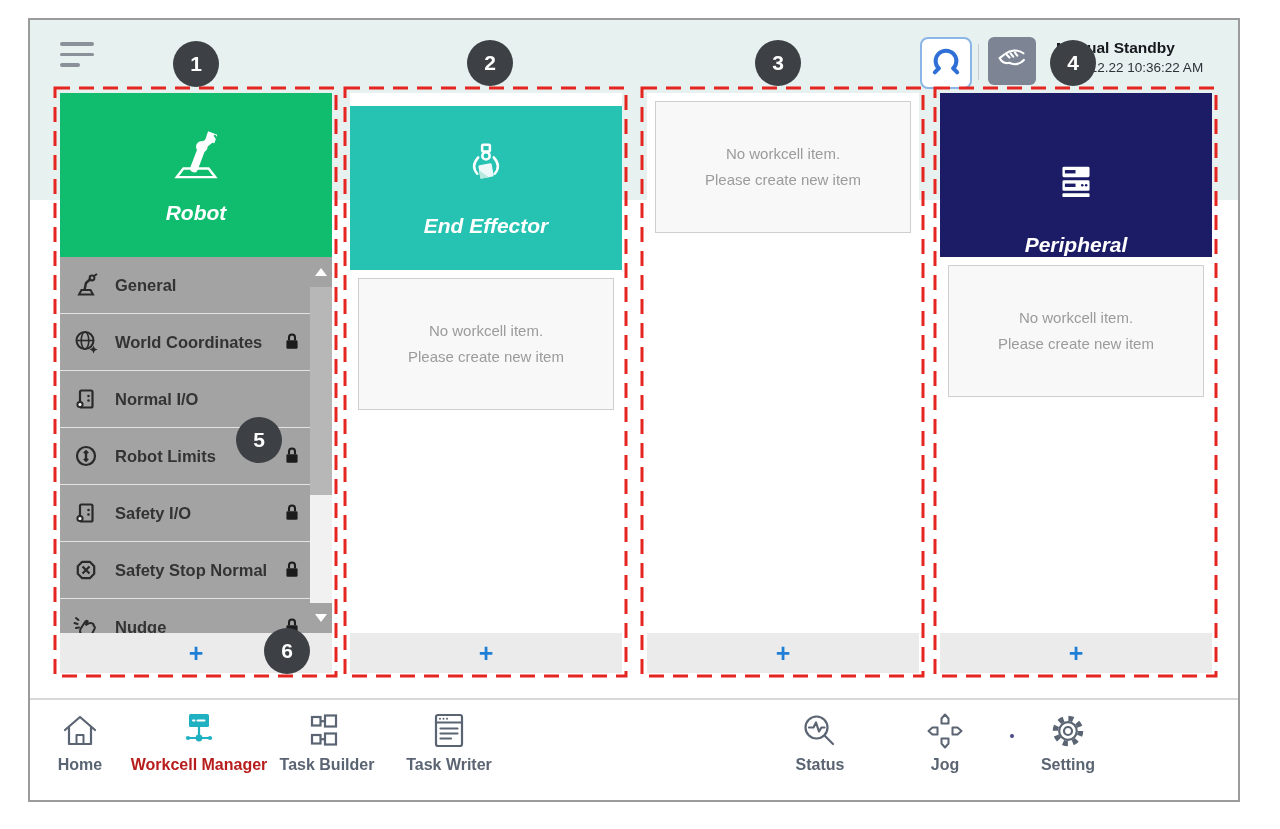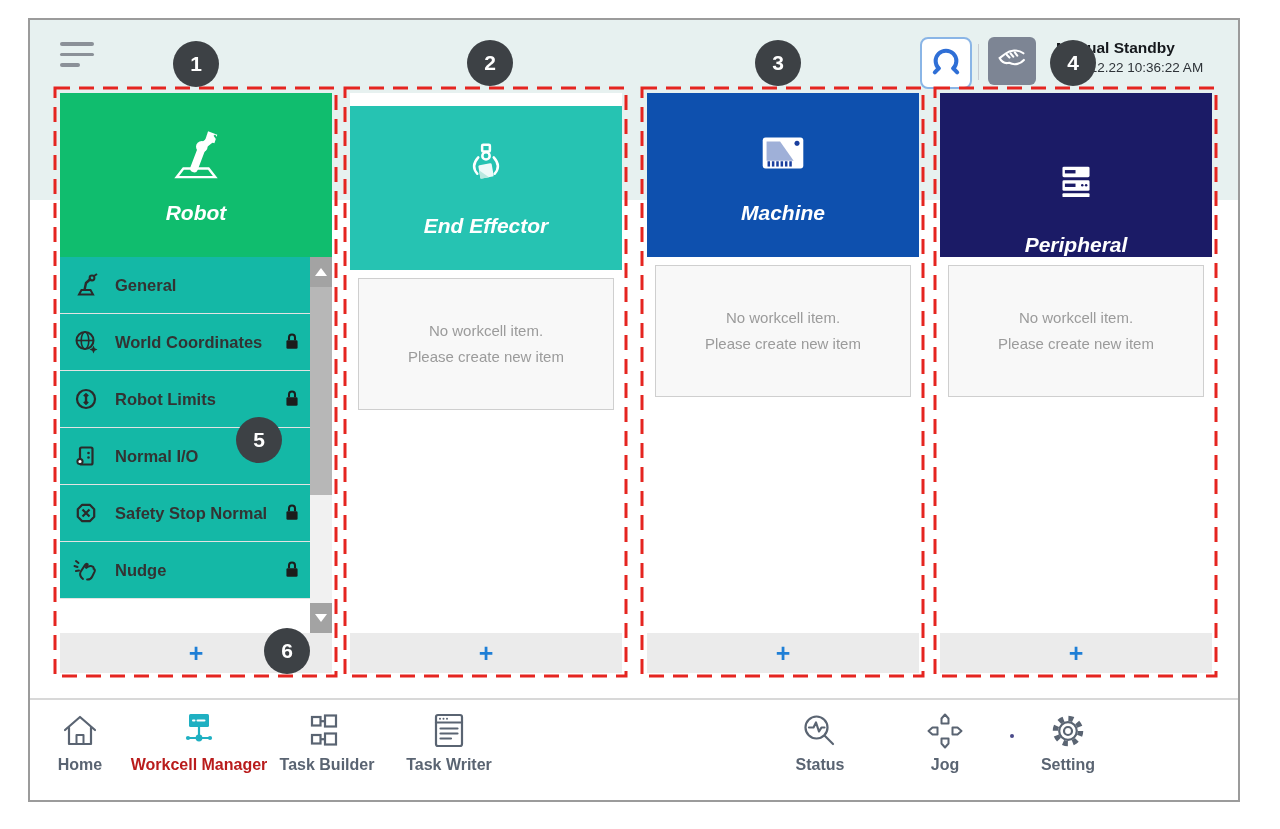--- a/index.html
+++ b/index.html
@@ -33,21 +33,21 @@
   .col-0 .col-header{background:#10bd6e;} .col-1 .col-header{background:#26c3b2;margin-top:13px;}
   .col-2 .col-header{background:#0e50ae;} .col-3 .col-header{background:#1b1b66;justify-content:flex-end;}
   .col-title{font-size:21px;font-weight:700;font-style:italic;}
   .col-body{flex:1;position:relative;background:#fff;overflow:hidden;}
   .col-footer{height:40px;background:#ebebeb;display:flex;align-items:center;justify-content:center;cursor:pointer;}
   .plus{color:#1f7fd6;font-size:25px;font-weight:700;line-height:40px;}
 
   
   .wlist{position:absolute;left:0;top:0;right:22px;bottom:0;}
   .wrow{height:56px;border-bottom:1px solid #e3e3e3;display:flex;align-items:center;
-    padding:0 6px 0 12px;cursor:pointer;background:#14b8a6;}
+    padding:0 6px 0 12px;cursor:pointer;background:#a3a3a3;}
   .wrow .ric{width:30px;height:28px;margin-right:13px;flex:0 0 auto;}
   .wrow .rlabel{flex:1;font-size:16.5px;font-weight:700;color:#333;white-space:nowrap;}
   .wrow .lock{width:24px;height:24px;flex:0 0 auto;}
 
   
   .sbar{position:absolute;right:0;top:0;width:22px;height:376px;background:#f1f1f1;}
   .sbtn{position:absolute;left:0;width:22px;height:30px;background:#a3a3a3;
     display:flex;align-items:center;justify-content:center;cursor:pointer;}
   .sbtn.up{top:0;} .sbtn.down{bottom:0;}
   .tri-up{width:0;height:0;border-left:6px solid transparent;border-right:6px solid transparent;border-bottom:8px solid #fff;}
@@ -153,20 +153,31 @@
             <span class="lock">
               <svg viewBox="0 0 28 28" width="24" height="24">
                 <path d="M10.5,12 v-3.2 a3.5,3.5 0 0 1 7,0 V12" fill="none" stroke="#1c1c1c" stroke-width="2.4"></path>
                 <rect x="7.5" y="12" width="13" height="10" rx="1.5" fill="#1c1c1c"></rect>
               </svg>
             </span>
           </div>
           <div class="wrow">
             <span class="ric">
               <svg viewBox="0 0 28 28" width="28" height="28" fill="none" stroke="#2a2a2a" stroke-width="2.2">
+                <rect x="8" y="5.5" width="12.5" height="17" rx="1.5"></rect>
+                <circle cx="8" cy="19.5" r="2.6" fill="#fff" stroke-width="2"></circle>
+                <circle cx="16.5" cy="11" r="1.3" fill="#2a2a2a" stroke="none"></circle>
+                <circle cx="16.5" cy="15.5" r="1.3" fill="#2a2a2a" stroke="none"></circle>
+              </svg>
+            </span>
+            <span class="rlabel">Normal I/O</span>
+          </div>
+          <div class="wrow">
+            <span class="ric">
+              <svg viewBox="0 0 28 28" width="28" height="28" fill="none" stroke="#2a2a2a" stroke-width="2.2">
                 <circle cx="14" cy="14" r="9"></circle>
                 <path d="M14,9.5 V18.5" stroke-width="2.4"></path>
                 <path d="M11.8,11.2 L14,9 16.2,11.2 M11.8,16.8 L14,19 16.2,16.8" stroke-width="1.8"></path>
               </svg>
             </span>
             <span class="rlabel">Robot Limits</span>
             <span class="lock">
               <svg viewBox="0 0 28 28" width="24" height="24">
                 <path d="M10.5,12 v-3.2 a3.5,3.5 0 0 1 7,0 V12" fill="none" stroke="#1c1c1c" stroke-width="2.4"></path>
                 <rect x="7.5" y="12" width="13" height="10" rx="1.5" fill="#1c1c1c"></rect>
@@ -175,21 +186,27 @@
           </div>
           <div class="wrow">
             <span class="ric">
               <svg viewBox="0 0 28 28" width="28" height="28" fill="none" stroke="#2a2a2a" stroke-width="2.2">
                 <rect x="8" y="5.5" width="12.5" height="17" rx="1.5"></rect>
                 <circle cx="8" cy="19.5" r="2.6" fill="#fff" stroke-width="2"></circle>
                 <circle cx="16.5" cy="11" r="1.3" fill="#2a2a2a" stroke="none"></circle>
                 <circle cx="16.5" cy="15.5" r="1.3" fill="#2a2a2a" stroke="none"></circle>
               </svg>
             </span>
-            <span class="rlabel">Normal I/O</span>
+            <span class="rlabel">Safety I/O</span>
+            <span class="lock">
+              <svg viewBox="0 0 28 28" width="24" height="24">
+                <path d="M10.5,12 v-3.2 a3.5,3.5 0 0 1 7,0 V12" fill="none" stroke="#1c1c1c" stroke-width="2.4"></path>
+                <rect x="7.5" y="12" width="13" height="10" rx="1.5" fill="#1c1c1c"></rect>
+              </svg>
+            </span>
           </div>
           <div class="wrow">
             <span class="ric">
               <svg viewBox="0 0 28 28" width="28" height="28" fill="none" stroke="#2a2a2a" stroke-width="2.2" stroke-linejoin="round">
                 <polygon points="10.2,5.8 17.8,5.8 22.2,10.2 22.2,17.8 17.8,22.2 10.2,22.2 5.8,17.8 5.8,10.2"></polygon>
                 <path d="M10.5,10.5 l7,7 M17.5,10.5 l-7,7"></path>
               </svg>
             </span>
             <span class="rlabel">Safety Stop Normal</span>
             <span class="lock">
@@ -251,38 +268,20 @@
           <span>No workcell item.</span>
           <span>Please create new item</span>
         </div>
       </div>
       <div class="col-footer">
         <span class="plus">+</span>
       </div>
     </div>
 
     <div class="col col-2">
-      <div class="col-header">
-        <span>
-          <svg width="58" height="58" viewBox="0 0 60 60">
-            <rect x="9" y="13" width="42" height="32" rx="3" fill="#fff"></rect>
-            <polygon points="13,17 27,17 41,37 13,37" fill="#9fb0d8"></polygon>
-            <g fill="#1a3f9e">
-              <rect x="14" y="37.5" width="2.6" height="5.5"></rect>
-                <rect x="18.5" y="37.5" width="2.6" height="5.5"></rect>
-              <rect x="23" y="37.5" width="2.6" height="5.5"></rect>
-                <rect x="27.5" y="37.5" width="2.6" height="5.5"></rect>
-              <rect x="32" y="37.5" width="2.6" height="5.5"></rect>
-                <rect x="36.5" y="37.5" width="2.6" height="5.5"></rect>
-              <circle cx="44.5" cy="19" r="2.6"></circle>
-            </g>
-          </svg>
-        </span>
-        <span class="col-title">Machine</span>
-      </div>
       <div class="col-body">
         <div class="emptybox">
           <span>No workcell item.</span>
           <span>Please create new item</span>
         </div>
       </div>
       <div class="col-footer">
         <span class="plus">+</span>
       </div>
     </div>

